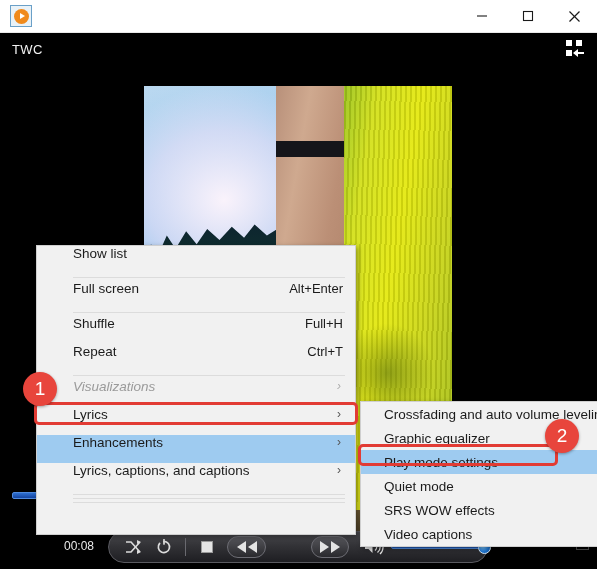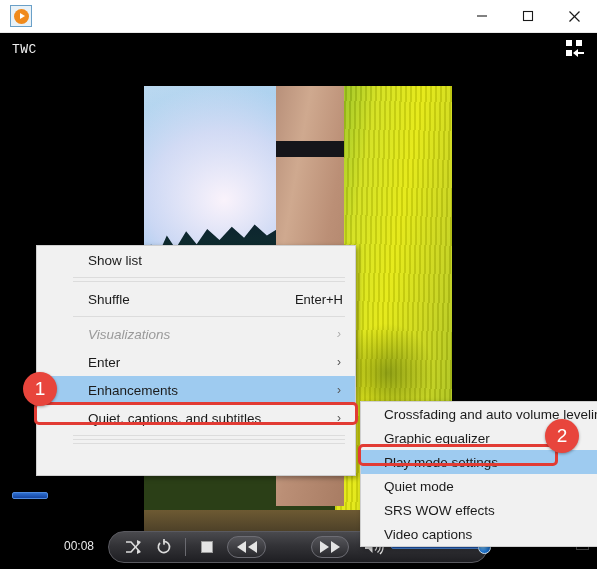--- a/index.html
+++ b/index.html
@@ -39,21 +39,21 @@
   .win-btn {
     width: 46px; height: 33px; display: flex;
     align-items: center; justify-content: center;
     color: #1a1a1a;
   }
   .win-btn svg { display: block; }
 
   
   .twcbar {
     position: absolute; top: 33px; left: 0; width: 597px; height: 32px;
-    background: #000; display: flex; align-items: center; font-family: Liberation Mono, monospace;
+    background: #000; display: flex; align-items: center;
   }
   .twc-label {
     color: #f2f2f2; font-size: 13px; margin-left: 12px;
     letter-spacing: 0.4px;
   }
   .switch-icon {
     margin-left: auto; margin-right: 12px;
     width: 22px; height: 18px; position: relative;
   }
   .switch-icon i {
@@ -132,22 +132,22 @@
   }
 
   
   .menu {
     position: absolute; left: 36px; top: 245px; width: 320px;
     background: #f1f1f1; border: 1px solid #cfcfcf;
     box-shadow: 2px 2px 5px rgba(0,0,0,.35);
     z-index: 30;
   }
   .mi {
-    position: relative; height: 28px; display: flex; align-items: center;
-    padding-left: 51px; padding-right: 12px;
+    position: relative; height: 28px; display: flex; 
+    padding-left: 36px; padding-right: 12px;
     font-size: 13.5px; color: #1b1b1b; white-space: nowrap;
   }
   .mi .accel { margin-left: auto; font-size: 13px; color: #1b1b1b; }
   .mi .chev {
     margin-left: auto; font-size: 12px; color: #555; padding-right: 2px;
   }
   .mi.disabled { color: #9a9a9a; font-style: italic; }
   .mi.disabled .chev { color: #aaa; }
   .mi.hl { background: #9ecbf0; }
   .sep { height: 1px; margin: 3px 10px 3px 36px; background: #dcdcdc; }
@@ -290,40 +290,48 @@
       <div class="vid-bottom"></div>
     </div>
     <div class="seekbar"></div>
   </div>
 
   <div class="menu" id="ctxmenu">
       <div class="mi">
         <span>Show list</span>
       </div>
       <div class="sep"></div>
+      <div class="mi">
+        <span>Full screen</span>
+        <span class="accel">Alt+Enter</span>
+      </div>
       <div class="sep"></div>
       <div class="mi">
         <span>Shuffle</span>
-        <span class="accel">Enter+H</span>
+        <span class="accel">Full+H</span>
+      </div>
+      <div class="mi">
+        <span>Repeat</span>
+        <span class="accel">Ctrl+T</span>
       </div>
       <div class="sep"></div>
       <div class="mi disabled">
         <span>Visualizations</span>
         <span class="chev">›</span>
       </div>
       <div class="mi">
-        <span>Enter</span>
+        <span>Lyrics</span>
         <span class="chev">›</span>
       </div>
       <div class="mi hl">
         <span>Enhancements</span>
         <span class="chev">›</span>
       </div>
       <div class="mi">
-        <span>Quiet, captions, and subtitles</span>
+        <span>Lyrics, captions, and captions</span>
         <span class="chev">›</span>
       </div>
       <div class="sep"></div>
       <div class="sep"></div>
       <div class="sep"></div>
       <div class="mi"></div>
     </div>
 
   <div class="submenu" id="submenu">
       <div class="smi">

